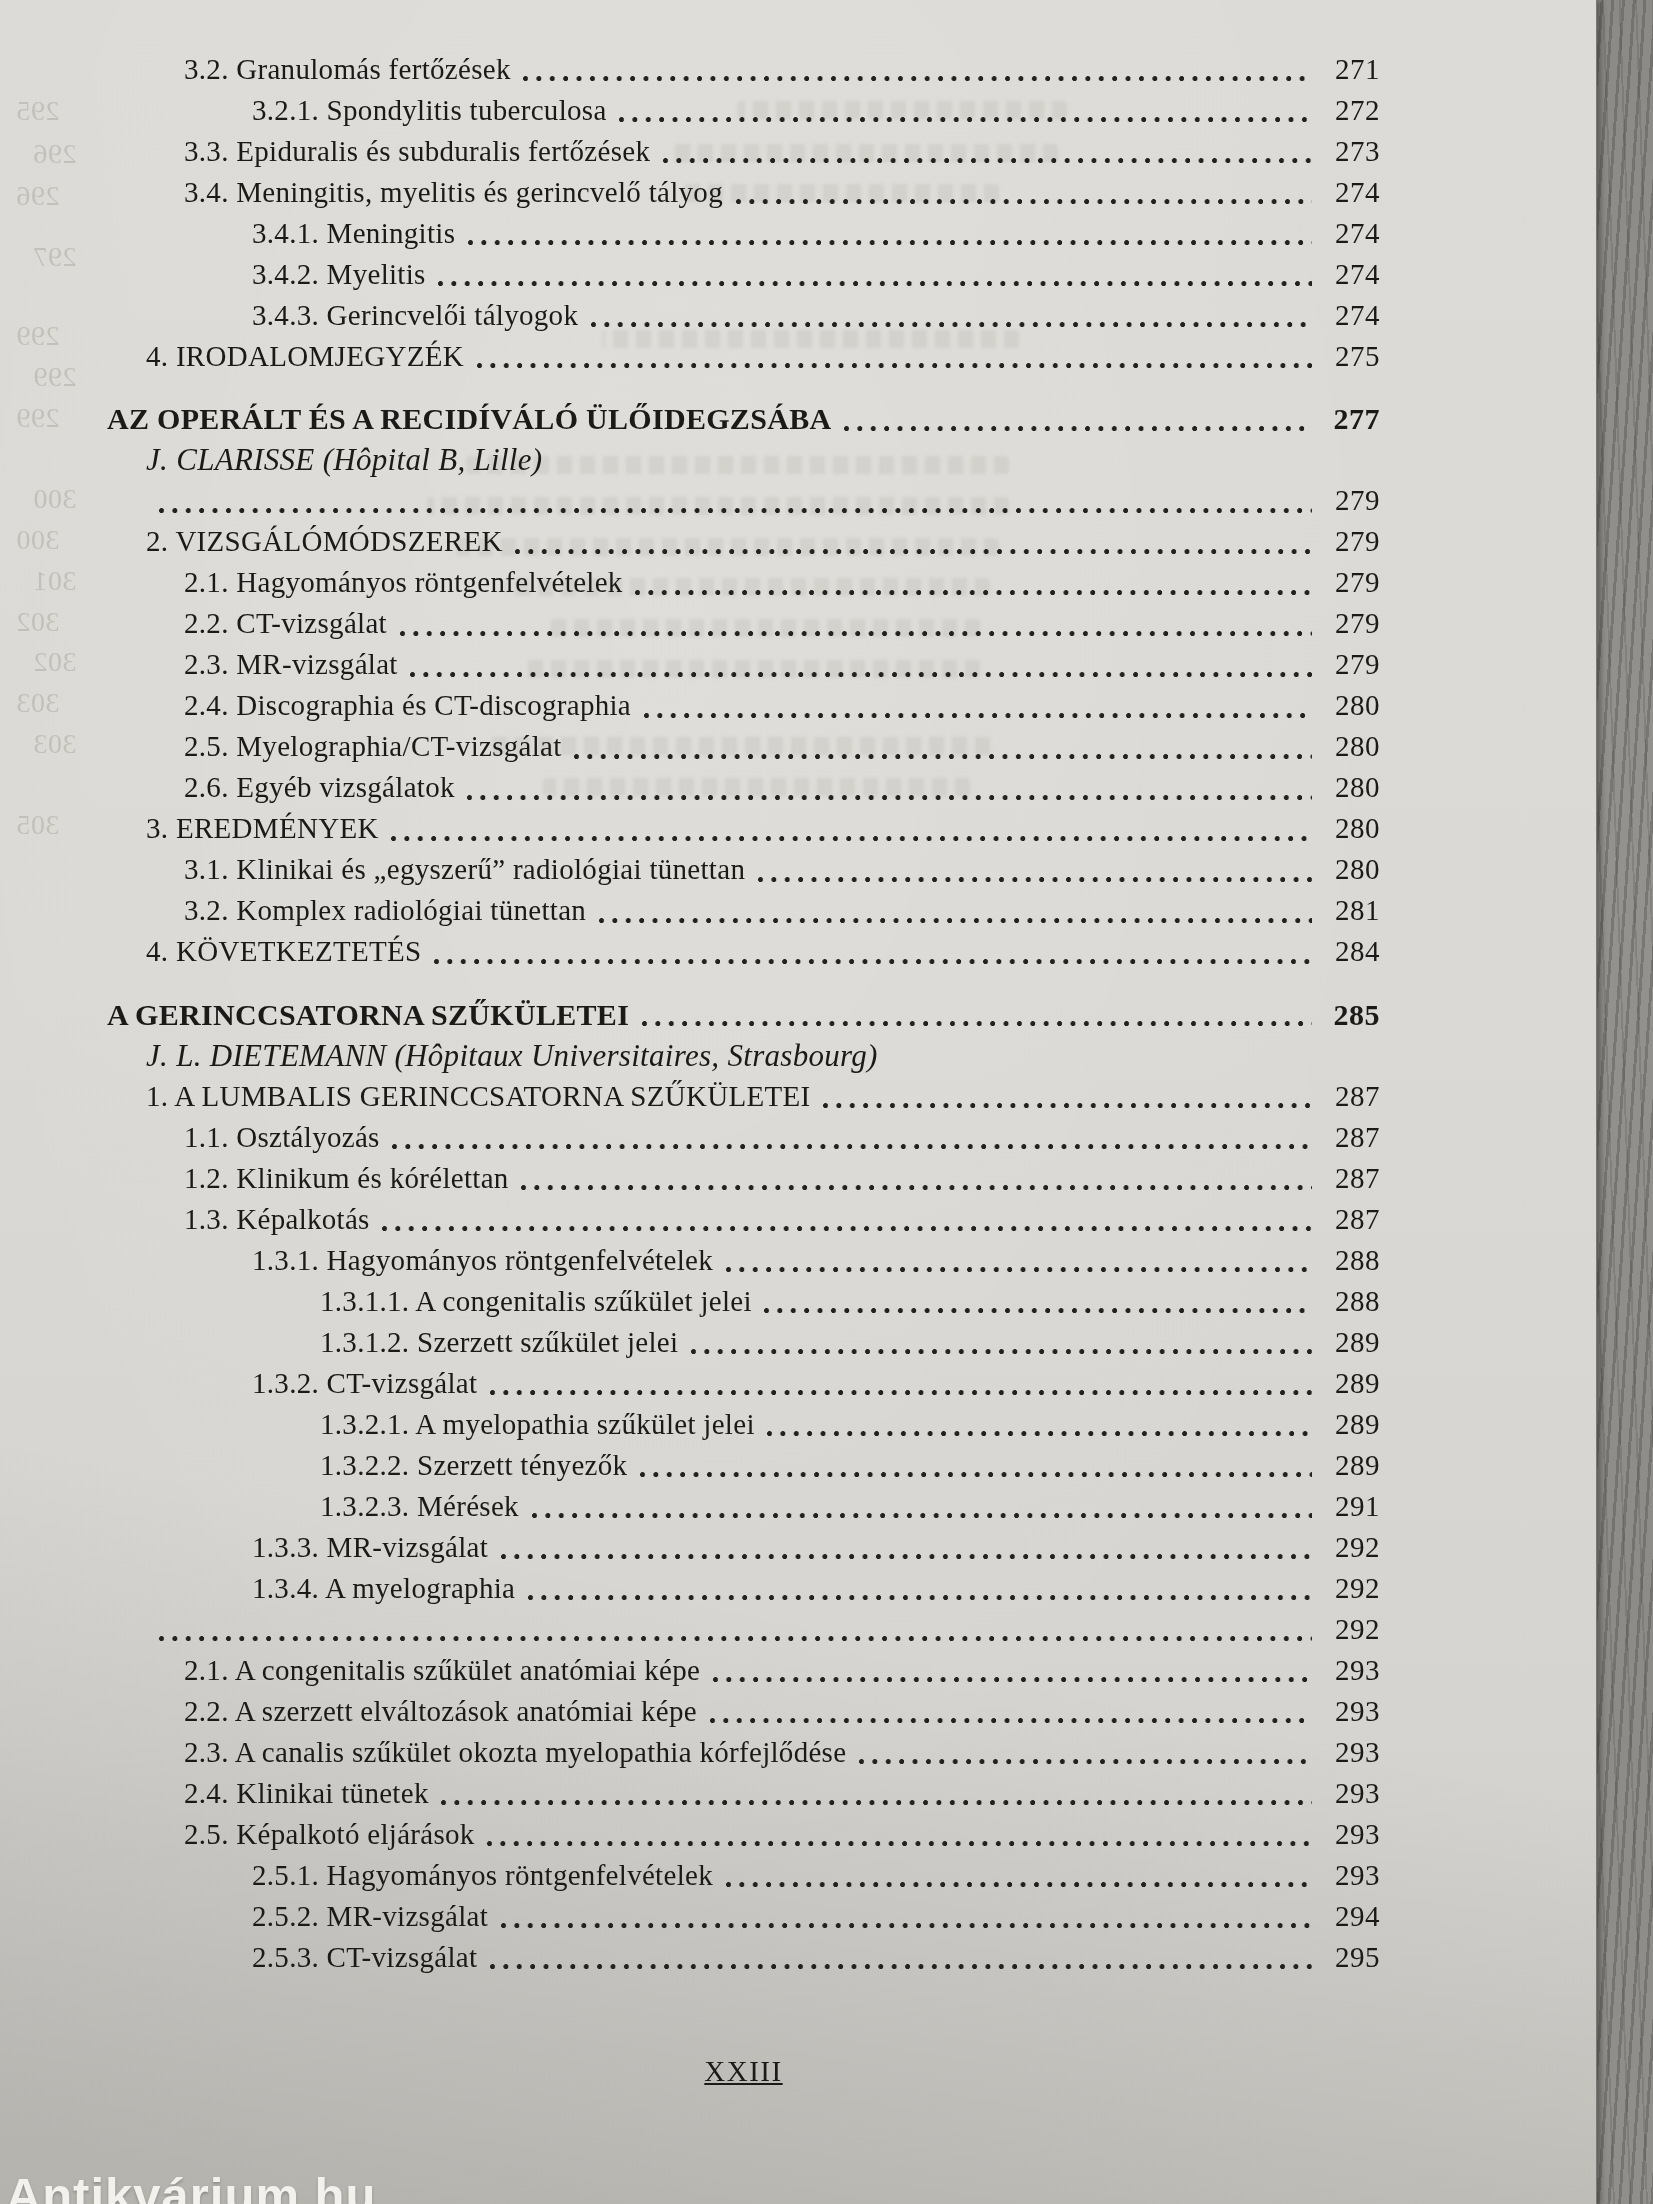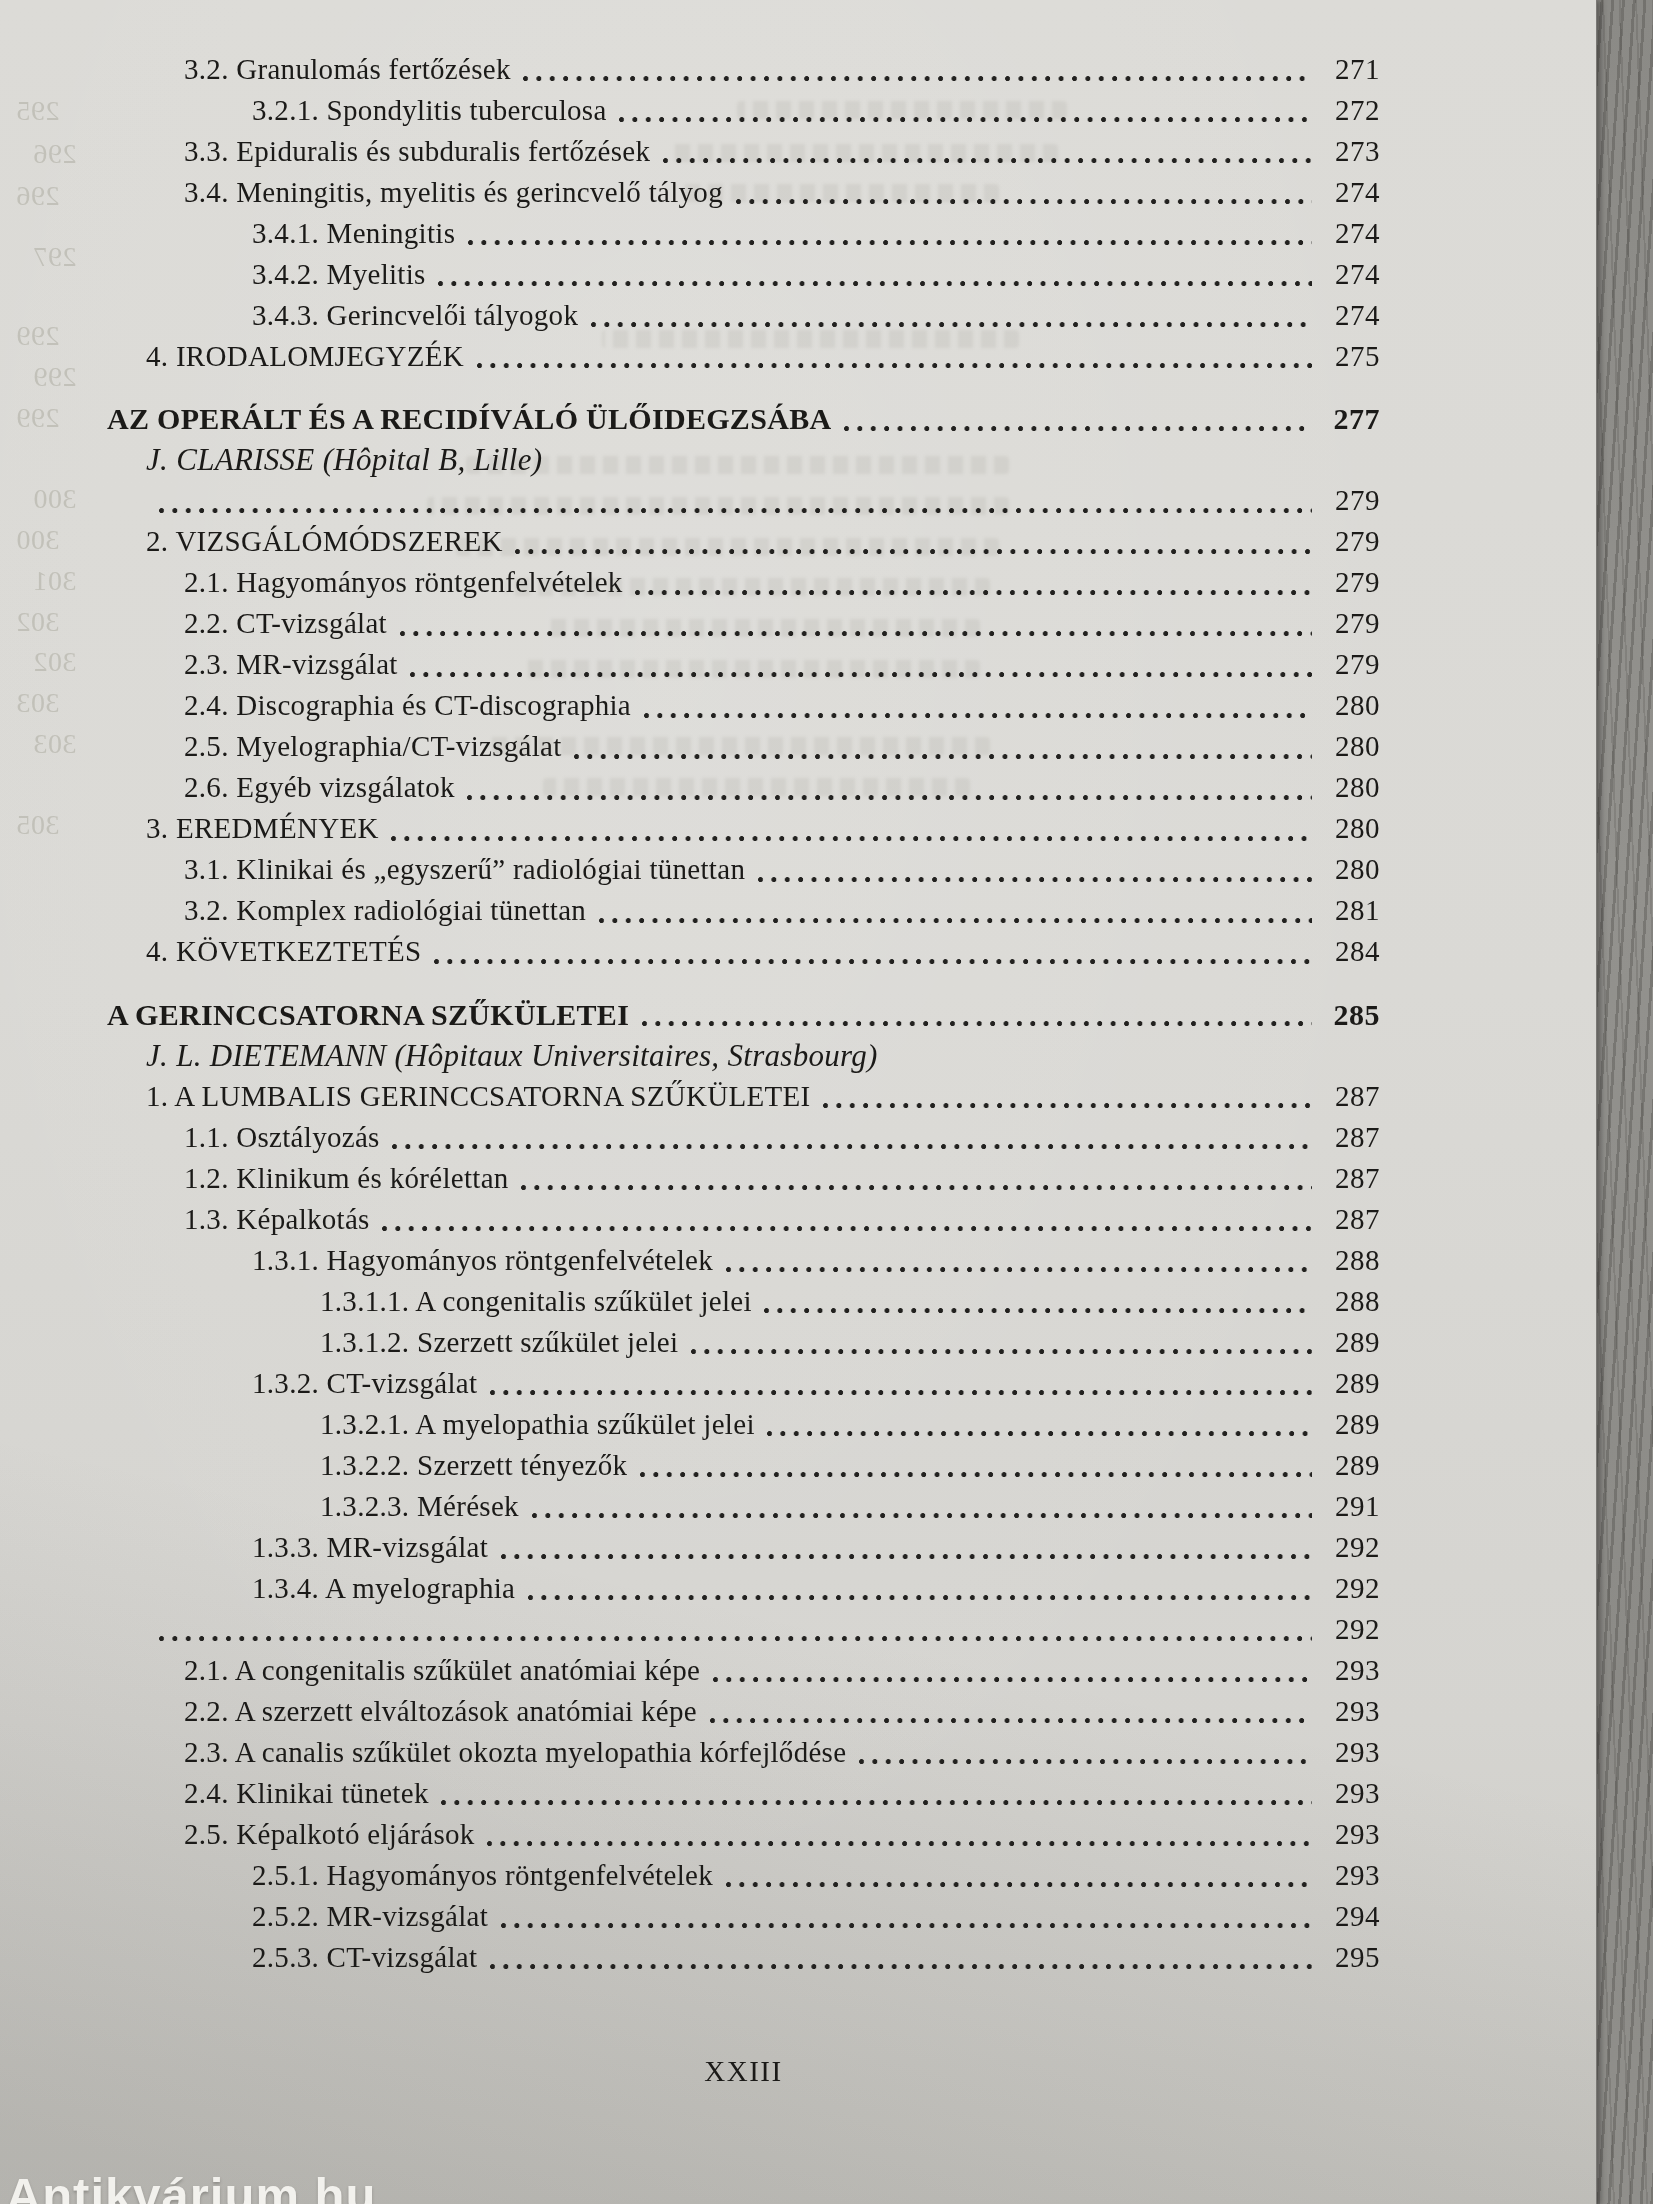--- a/index.html
+++ b/index.html
@@ -48,21 +48,21 @@
   .pnum{flex:0 0 auto;min-width:54px;text-align:right;letter-spacing:0.5px;}
   .l1{margin-left:39px;}
   .l2{margin-left:77px;}
   .l3{margin-left:145px;}
   .l4{margin-left:213px;}
   .chapter{margin-top:21.3px;font-weight:bold;font-size:30px;letter-spacing:0.6px;}
   .author{margin-left:39px;font-style:italic;font-size:31px;}
   
   .footer-num{
     position:absolute;top:2055px;left:107px;width:1273px;text-align:center;
-    font-size:29px;letter-spacing:1.5px;color:var(--ink);
+    font-size:29px;letter-spacing:1.5px;color:var(--ink);text-decoration:underline;
   }
   
   .ghost-num{
     position:absolute;transform:scaleX(-1);
     font-size:28px;color:#b3b2a8;opacity:.62;letter-spacing:0.5px;
     filter:blur(0.6px);
   }
   
   .smudge{
     position:absolute;height:18.4px;opacity:.5;transform:scaleX(-1);

